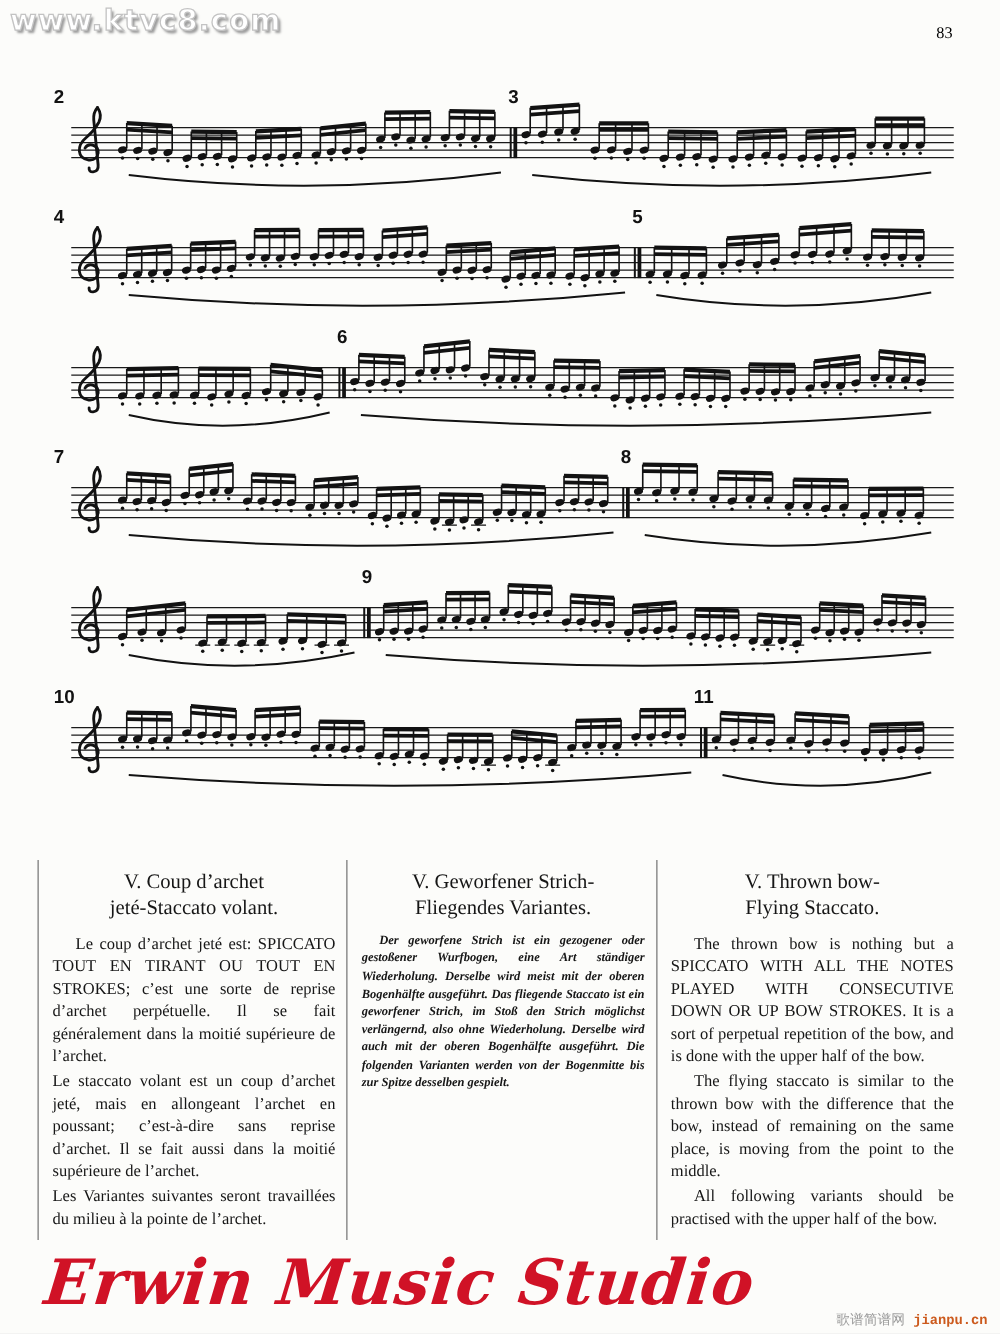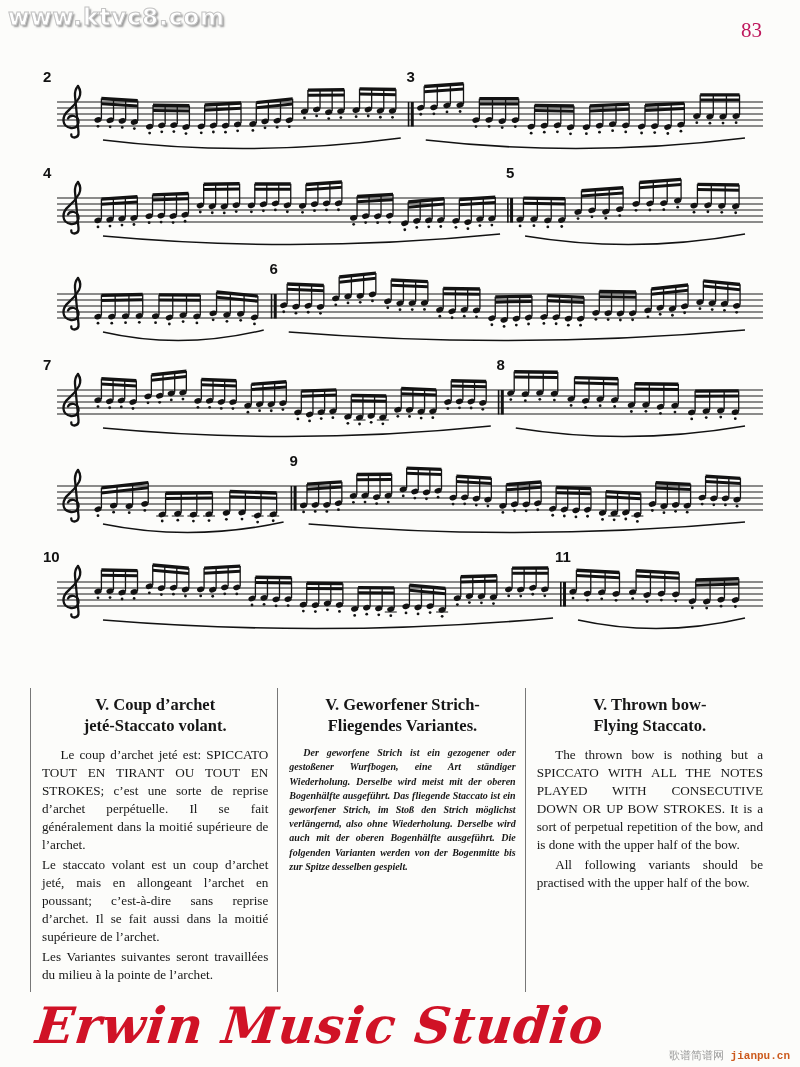--- a/index.html
+++ b/index.html
@@ -2,29 +2,29 @@
 <html><head>
 <meta charset="utf-8">
 <style>
   html,body{margin:0;padding:0;background:#e8e8e8;}
   .page{position:relative;width:800px;height:1067px;background:#fcfcfa;overflow:hidden;
         font-family:"Liberation Serif",serif;color:#161616;}
   
   .watermark{position:absolute;top:4px;left:8px;font-family:"DejaVu Sans",sans-serif;
         font-weight:bold;font-size:23px;letter-spacing:1px;color:#ffffff;
         -webkit-text-stroke:1px #c3c3c3;text-shadow:2px 2px 2px #9a9a9a;}
-  .pageno{position:absolute;top:18px;right:38px;font-size:21px;color:#be185d;}
+  .pageno{position:absolute;top:18px;right:38px;font-size:13px;color:#000000;}
   
   .music{position:absolute;left:35px;top:66px;width:730px;}
   .system{height:96px;position:relative;}
   .system svg{display:block;}
   
   .textblock{position:absolute;left:30px;top:688px;width:742px;display:flex;align-items:stretch;}
   .col{flex:1;padding:2px 9px 6px 11px;border-left:1px solid #777;}
-  .col h3{margin:4px 0 10px;text-align:center;font-size:16.5px;line-height:1.28;font-weight:bold;}
+  .col h3{margin:4px 0 10px;text-align:center;font-size:16.5px;line-height:1.28;font-weight:normal;}
   .col p{margin:0 0 2px;font-size:13.2px;line-height:1.36;text-align:justify;}
   .col p.ind{text-indent:1.4em;}
   .col.de p{font-style:italic;font-weight:bold;font-size:10px;line-height:1.42;}
   
   .logo{position:absolute;left:36px;top:996px;font-family:"DejaVu Serif",serif;
         font-style:italic;font-weight:bold;font-size:50px;color:#d01226;
         letter-spacing:1px;transform:skewX(-6deg);white-space:nowrap;}
   .site{position:absolute;right:10px;top:1048px;font-family:Liberation Mono, monospace;font-size:11px;white-space:nowrap;}
   .site .zh{color:#9a9a9a;}
   .site .url{color:#cc5a1d;font-weight:bold;}
@@ -1188,20 +1188,21 @@
         <span>Fliegendes Variantes.</span>
       </h3>
       <p class="ind">Der geworfene Strich ist ein gezogener oder gestoßener Wurfbogen, eine Art ständiger Wiederholung. Derselbe wird meist mit der oberen Bogenhälfte ausgeführt. Das fliegende Staccato ist ein geworfener Strich, im Stoß den Strich möglichst verlängernd, also ohne Wiederholung. Derselbe wird auch mit der oberen Bogenhälfte ausgeführt. Die folgenden Varianten werden von der Bogenmitte bis zur Spitze desselben gespielt.</p>
     </div>
     <div class="col en">
       <h3>
         <span>V. Thrown bow-</span><br>
         <span>Flying Staccato.</span>
       </h3>
       <p class="ind">The thrown bow is nothing but a SPICCATO WITH ALL THE NOTES PLAYED WITH CONSECUTIVE DOWN OR UP BOW STROKES. It is a sort of perpetual repetition of the bow, and is done with the upper half of the bow.</p>
+      <p class="ind">The flying staccato is similar to the thrown bow with the difference that the bow, instead of remaining on the same place, is moving from the point to the middle.</p>
       <p class="ind">All following variants should be practised with the upper half of the bow.</p>
     </div>
   </div>
 
   <div class="logo">Erwin Music Studio</div>
 
   <div class="site">
     <span class="zh">歌谱简谱网</span>
     <span class="url">jianpu.cn</span>
   </div>

